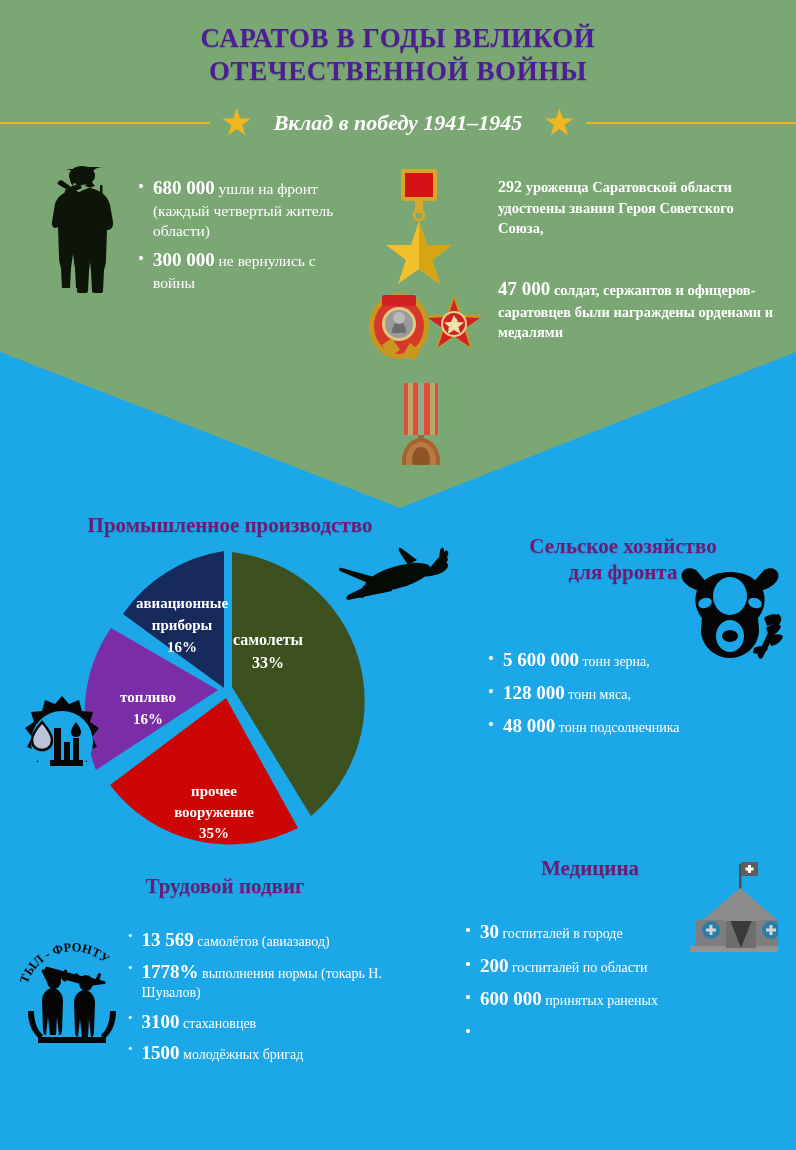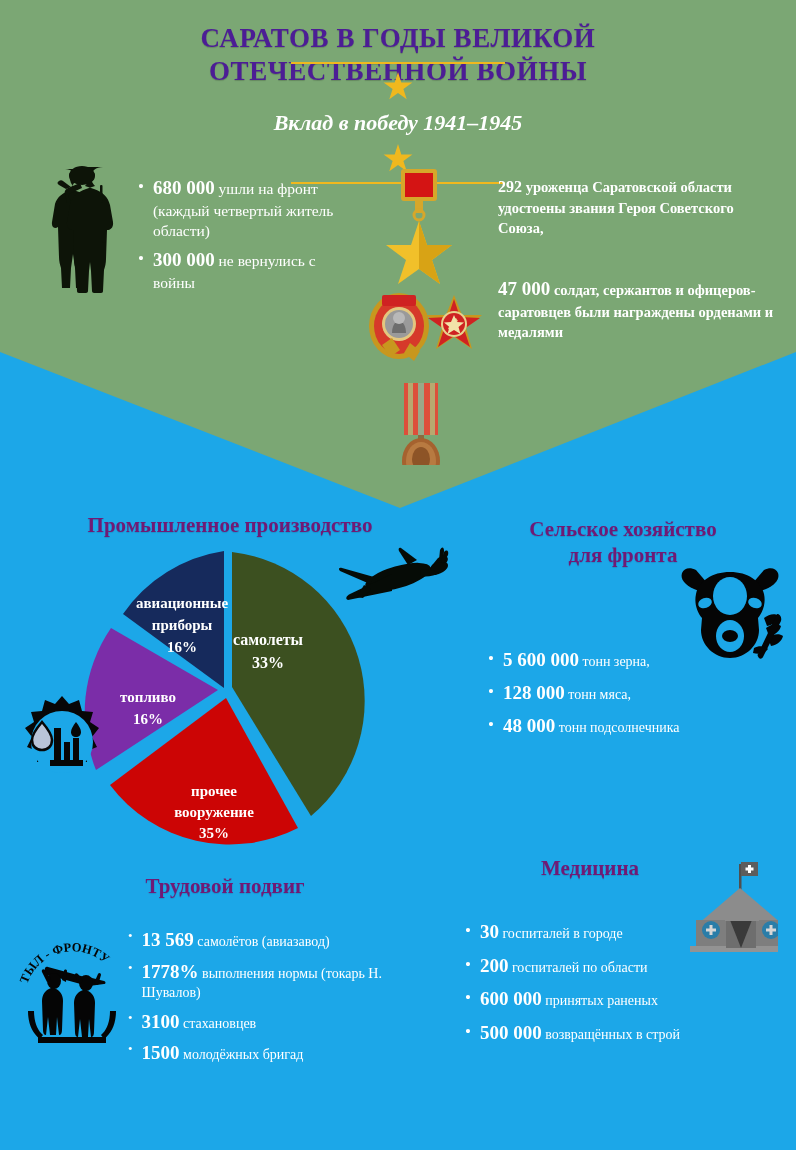--- a/index.html
+++ b/index.html
@@ -21,21 +21,21 @@
   .title{
     position:absolute; left:0; top:22px; width:796px;
     text-align:center; color:#4c1d95;
     font-weight:bold; font-size:27px; line-height:1.24;
     letter-spacing:0.6px;
     font-family:"Liberation Serif", serif;
     text-shadow:0 1px 1px rgba(0,0,0,.18);
   }
   .subtitle-row{
     position:absolute; left:0; top:104px; width:796px; height:38px;
-    display:flex; align-items:center; justify-content:center; gap:8px;flex-direction:column;
+    display:flex; align-items:center; justify-content:center; gap:8px;
   }
   .rule{ height:2px; background:#F0B81E; flex:0 0 auto; }
   .rule.left{ width:214px; }
   .rule.right{ width:214px; }
   .star{
     width:30px; height:30px; background:#F0B81E; flex:0 0 auto;
     clip-path: polygon(50% 0%,61% 35%,98% 35%,68% 57%,79% 91%,50% 70%,21% 91%,32% 57%,2% 35%,39% 35%);
     margin:0 4px;
   }
   .subtitle{
@@ -63,21 +63,21 @@
 
   
   .medals{ position:absolute; left:352px; top:165px; width:130px; height:300px; }
 
   
   .sec-title{
     position:absolute; color:#701a75; font-weight:bold; font-size:21px;
     text-align:center; line-height:1.25; text-shadow:0 1px 1px rgba(0,0,0,.12);
   }
   #t-industry{ left:30px; top:512px; width:400px; }
-  #t-agro{ left:450px; top:516px; width:346px; }
+  #t-agro{ left:450px; top:533px; width:346px; }
   #t-labor{ left:60px; top:873px; width:330px; }
   #t-med{ left:440px; top:855px; width:300px; }
 
   
   .pie-wrap{ position:absolute; left:30px; top:540px; width:390px; height:320px; }
 
   
   .plane{ position:absolute; left:320px; top:545px; width:130px; height:80px; }
 
   
@@ -386,17 +386,16 @@
     <div class="bullet-line">
       <span class="bullet-dot">•</span>
       <span><span class="num">200</span> <span>госпиталей по области</span></span>
     </div>
     <div class="bullet-line">
       <span class="bullet-dot">•</span>
       <span><span class="num">600 000</span> <span>принятых раненых</span></span>
     </div>
     <div class="bullet-line">
       <span class="bullet-dot">•</span>
-      <span><span class="num">500 000</span> <span>возвращённых в строй</span></span>
     </div>
   </div>
 
 </div>
 
 </body></html>

